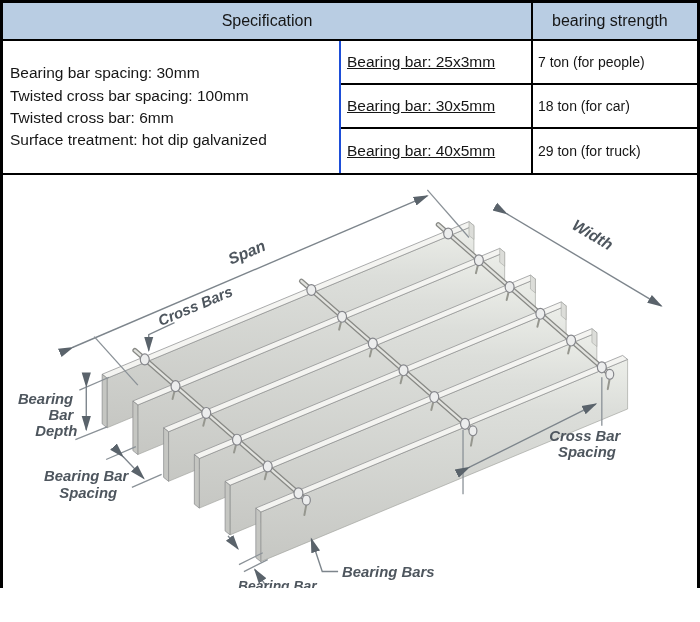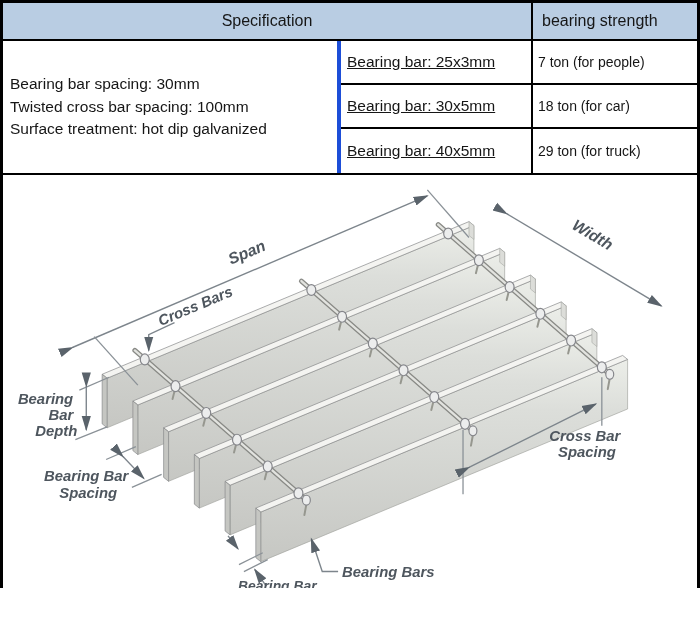--- a/index.html
+++ b/index.html
@@ -15,23 +15,23 @@
     height:170px;flex:none;
     display:grid;
     grid-template-columns:338px 192px 1fr;
     grid-template-rows:38px 1fr 1fr 1fr;
     border-bottom:2px solid #000;
     font-size:15px;
   }
   .cell{box-sizing:border-box;display:flex;align-items:center;overflow:hidden;white-space:nowrap;}
   .hdr{background:#b9cde3;font-size:16px;}
   .hdr-spec{grid-area:1/1/2/3;justify-content:center;border-right:2px solid #000;border-bottom:2px solid #000;}
-  .hdr-bs{grid-area:1/3/2/4;padding-left:9px;border-bottom:2px solid #000;}
+  .hdr-bs{grid-area:1/3/2/4;padding-left:19px;border-bottom:2px solid #000;}
   .specs{
-    grid-area:2/1/5/2;border-right:4px solid #1d4ed8;
+    grid-area:2/1/5/2;border-right:2px solid #1d4ed8;
     flex-direction:column;align-items:flex-start;justify-content:center;
     padding-left:7px;font-size:15.5px;line-height:22.4px;
   }
   .mid{grid-column:2;border-right:2px solid #000;padding-left:6px;font-size:15.5px;text-decoration:underline;}
   .right{grid-column:3;padding-left:5px;font-size:14px;}
   .r1{grid-row:2;border-bottom:2px solid #000;}
   .r2{grid-row:3;border-bottom:2px solid #000;}
   .r3{grid-row:4;}
   
   .diagram{flex:1;position:relative;}
@@ -56,20 +56,21 @@
 
 <div class="frame">
 
   <div class="spec-table">
     <div class="cell hdr hdr-spec">Specification</div>
     <div class="cell hdr hdr-bs">bearing strength</div>
 
     <div class="cell specs">
       <div>Bearing bar spacing: 30mm</div>
       <div>Twisted cross bar spacing: 100mm</div>
+      <div>Twisted cross bar: 6mm</div>
       <div>Surface treatment: hot dip galvanized</div>
     </div>
 
     <div class="cell mid r1">Bearing bar: 25x3mm</div>
     <div class="cell right r1">7 ton (for people)</div>
     <div class="cell mid r2">Bearing bar: 30x5mm</div>
     <div class="cell right r2">18 ton (for car)</div>
     <div class="cell mid r3">Bearing bar: 40x5mm</div>
     <div class="cell right r3">29 ton (for truck)</div>
   </div>

